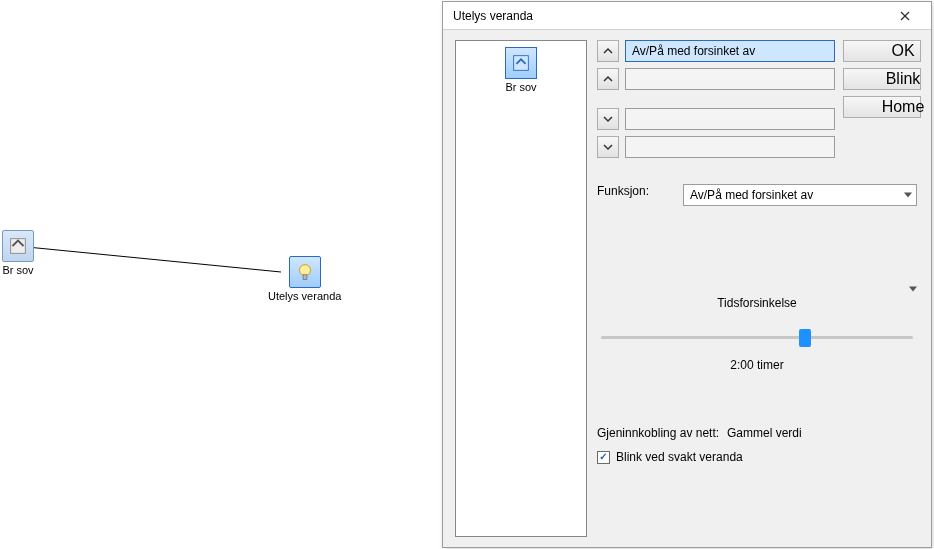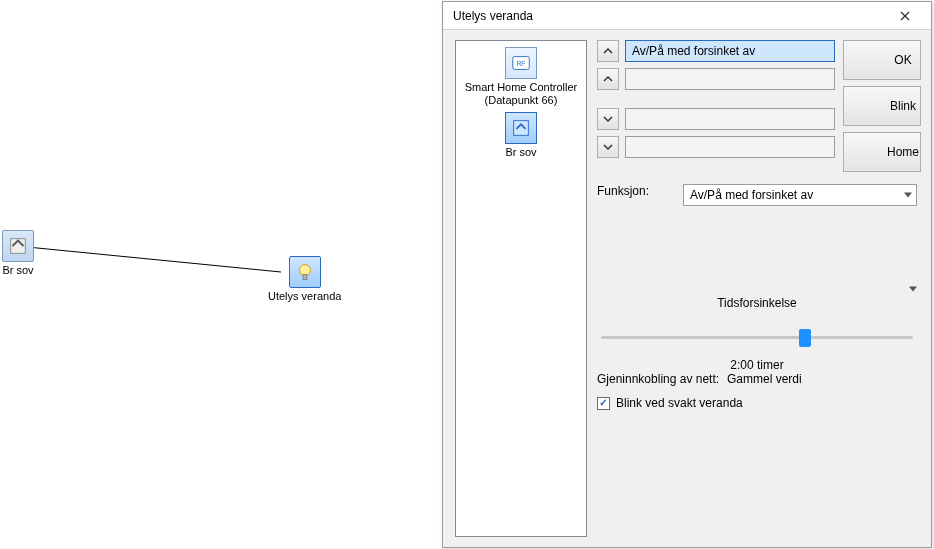--- a/index.html
+++ b/index.html
@@ -73,24 +73,24 @@
     border: 1px solid #7a9abf;
     background: linear-gradient(#eef5ff,#d6e7fb);
     display:flex;align-items:center;justify-content:center;
   }
   .tree-item .tlabel { font-size: 11px; text-align: center; line-height: 1.15; }
   .tree-item.selected .ticon { border:1px solid #2b6bbf; background:linear-gradient(#cfe6ff,#9fcdfb); }
 
   .right { flex: 1; display: flex; flex-direction: column; position: relative; }
   .btncol { position: absolute; right: 0; top: 0; width: 78px; display: flex; flex-direction: column; gap: 6px; }
   .btn {
-    height: 40px;
+    height: 22px;
     border: 1px solid #adadad;
     background: linear-gradient(#f7f7f7,#e4e4e4);
-    font-size: 12px;
+    font-size: 16px;
     display:flex;align-items:center;justify-content:center;
     cursor: default;
     padding-left: 42px;
   }
 
   .rows { margin-top: 0; margin-right: 86px; display: flex; flex-direction: column; gap: 6px; }
   .row { display: flex; align-items: center; gap: 6px; }
   .row .arrow {
     width: 22px; height: 22px;
     border: 1px solid #adadad;
@@ -129,21 +129,21 @@
     position:absolute; left:4px; right:4px; top:10px; height:3px;
     background:#c7c7c7; border-radius:2px;
   }
   .track .thumb {
     position:absolute; top:3px; width:12px; height:18px;
     background:#1e90ff; border-radius:2px;
     transform:translateX(-50%);
   }
   .sliderblock .sval { margin-top: 10px; }
 
-  .bottom { margin-right:4px; display:flex; flex-direction:column; gap:10px; }
+  .bottom { margin-top: 54px; margin-right:4px; display:flex; flex-direction:column; gap:10px; }
   .bottom .row2 { display:flex; align-items:center; }
   .bottom .row2 .flabel { width: 130px; }
   .checkbox {
     display:flex; align-items:center; gap:6px;
   }
   .checkbox .box {
     width:13px;height:13px;border:1px solid #6b6b6b;background:#fff;
     display:flex;align-items:center;justify-content:center;font-size:10px;line-height:1;color:#1e5fbf;font-weight:bold;
   }
 
@@ -184,32 +184,20 @@
     <div class="close">
       <svg width="10" height="10" viewBox="0 0 10 10">
           <line x1="1" y1="1" x2="9" y2="9" stroke="currentColor" stroke-width="1.3"></line>
           <line x1="9" y1="1" x2="1" y2="9" stroke="currentColor" stroke-width="1.3"></line>
         </svg>
     </div>
   </div>
 
   <div class="dlg-body">
     <div class="tree">
-      <div class="tree-item">
-        <div class="ticon">
-          <svg class="mini" viewBox="0 0 24 24">
-              <rect x="3" y="5" width="18" height="14" rx="2" fill="#fff" stroke="#2b6bbf"></rect>
-              <text x="12" y="15" font-size="7" text-anchor="middle" fill="#2b6bbf">RF</text>
-            </svg>
-        </div>
-        <div class="tlabel">
-          <span>Smart Home Controller</span><br>
-          <span>(Datapunkt 66)</span>
-        </div>
-      </div>
       <div class="tree-item selected">
         <div class="ticon">
           <svg class="mini" viewBox="0 0 24 24">
               <rect x="4" y="4" width="16" height="16" fill="#cfe6ff" stroke="#2b6bbf"></rect>
               <polyline points="7,13 12,8 17,13" fill="none" stroke="#2b6bbf" stroke-width="2"></polyline>
             </svg>
         </div>
         <div class="tlabel">Br sov</div>
       </div>
     </div>

